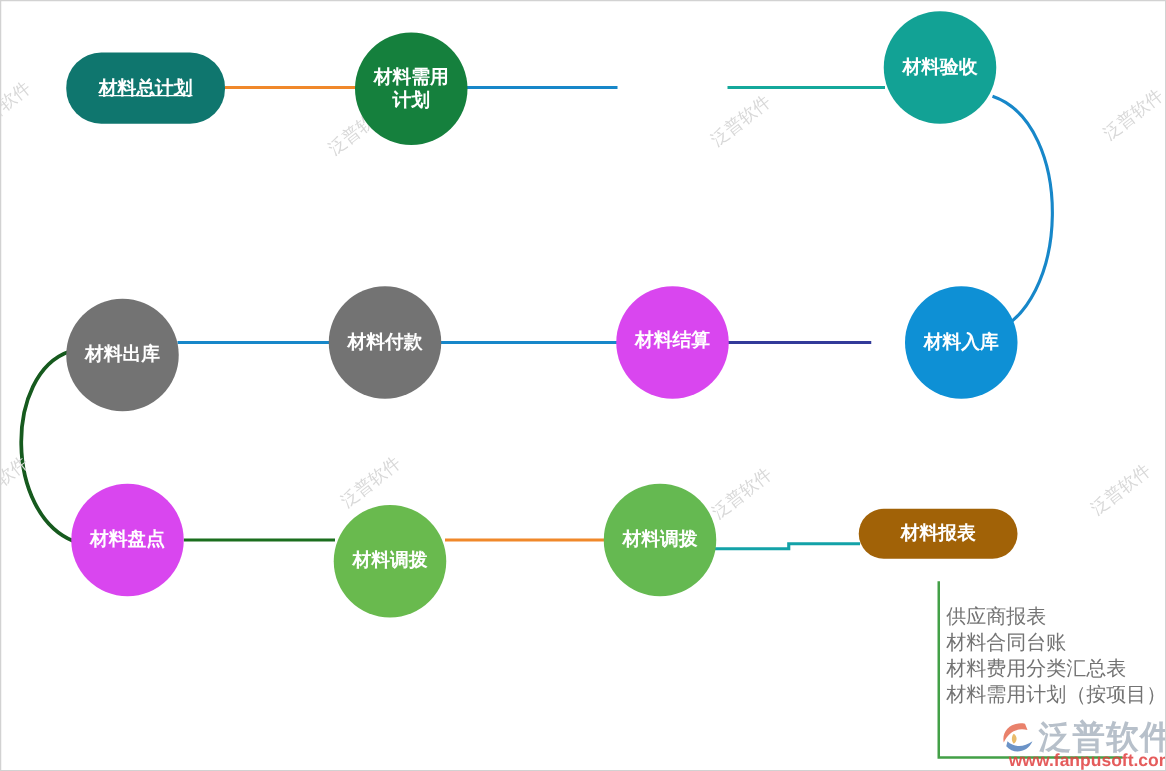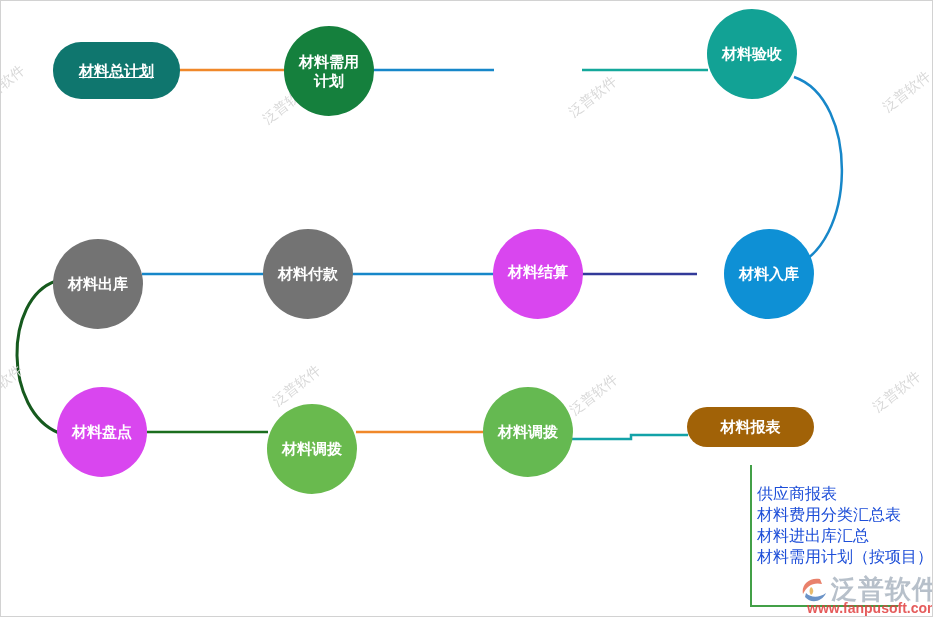--- a/index.html
+++ b/index.html
@@ -106,24 +106,24 @@
   <div class="node circle" style="left: 266px; top: 403px; background: rgb(105, 186, 78);">
     <span class="lbl">材料调拨</span>
   </div>
   <div class="node circle" style="left: 482px; top: 386px; background: rgb(101, 185, 81);">
     <span class="lbl">材料调拨</span>
   </div>
   <div class="node pill" style="left: 686px; top: 406px; height: 40px; background: #a16207;">
     <span class="lbl">材料报表</span>
   </div>
 
-  <div class="report-list" style="color: #1d4ed8;">
+  <div class="report-list" style="color: #737373;">
     <div class="item">供应商报表</div>
+    <div class="item">材料合同台账</div>
     <div class="item">材料费用分类汇总表</div>
-    <div class="item">材料进出库汇总</div>
     <div class="item">材料需用计划（按项目）</div>
   </div>
 
   <div class="bigwm">
     <svg class="logo" viewBox="0 0 30 30">
       <path d="M21,3 C10,1 2,9 4,18 C8,10 14,6 23,8 Z" fill="#e2573a"></path>
       <path d="M6,21 C12,28 23,26 27,17 C20,22 12,22 7,17 Z" fill="#3a6fb5"></path>
       <path d="M12,11 C10,13 10,17 12,19 C15,17 15,13 12,11 Z" fill="#e2a53a"></path>
     </svg>
     <span class="brand">泛普软件</span>

